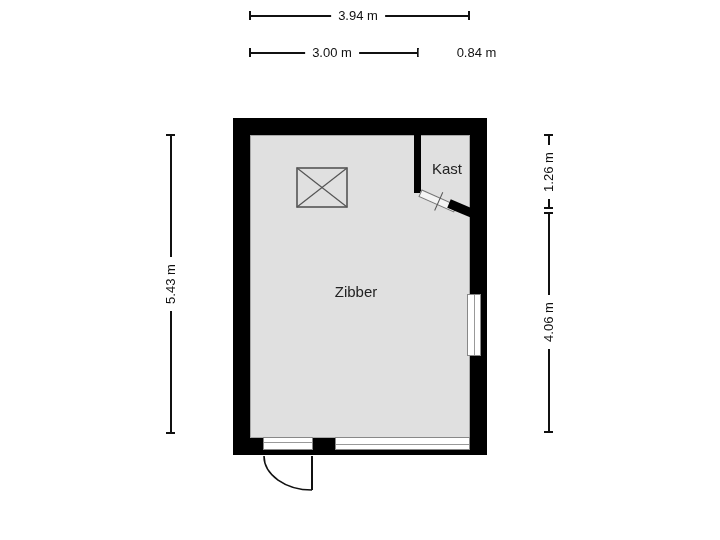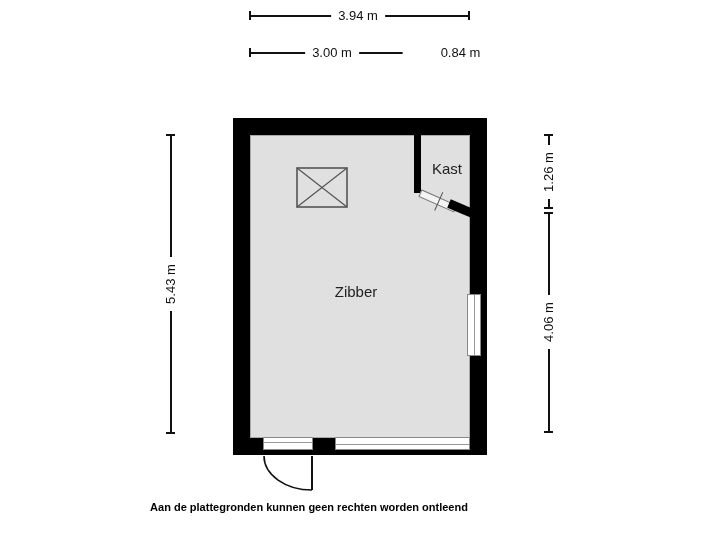--- a/index.html
+++ b/index.html
@@ -78,21 +78,21 @@
   <div class="dim-h" style="left:250px;top:15px;width:219px;"></div>
   <div class="tick-v" style="left:249px;top:11px;"></div>
   <div class="tick-v" style="left:468px;top:11px;"></div>
   <div class="dim-label" style="left:358px;top:16px;">3.94 m</div>
 
   <div class="dim-h" style="left:250px;top:52px;width:219px;"></div>
   <div class="tick-v" style="left:249px;top:48px;"></div>
   <div class="tick-v" style="left:417px;top:48px;"></div>
   <div class="tick-v" style="left:468px;top:48px;"></div>
   <div class="dim-label" style="left:332px;top:53px;text-align:center;">3.00 m</div>
-  <div class="dim-label" style="left:445px;top:53px;padding-left:38px;">0.84 m</div>
+  <div class="dim-label" style="left:461px;top:53px;padding-left:38px;">0.84 m</div>
 
   <div class="dim-v" style="left:170px;top:135px;height:298px;"></div>
   <div class="tick-h" style="left:166px;top:134px;"></div>
   <div class="tick-h" style="left:166px;top:432px;"></div>
   <div class="dim-label rot" style="left:171px;top:284px;">5.43 m</div>
 
   <div class="dim-v" style="left:548px;top:135px;height:74px;"></div>
   <div class="tick-h" style="left:544px;top:134px;"></div>
   <div class="tick-h" style="left:544px;top:207px;"></div>
   <div class="dim-label rot" style="left:549px;top:172px;">1.26 m</div>
@@ -135,16 +135,15 @@
     <div class="room-label" style="left:123px;top:173px;">Zibber</div>
     <div class="room-label" style="left:214px;top:50px;">Kast</div>
   </div>
 
   <svg class="door-arc" viewBox="0 0 60 42">
     <path d="M 6 4 A 48 34 0 0 0 54 38" fill="none" stroke="#111" stroke-width="1.6"></path>
     <line x1="54" y1="4" x2="54" y2="38" stroke="#111" stroke-width="2"></line>
   </svg>
 
   <div class="footer">
-    <div>Aan de plattegronden kunnen geen rechten worden ontleend</div>
   </div>
 
 </div>
 
 </body></html>

